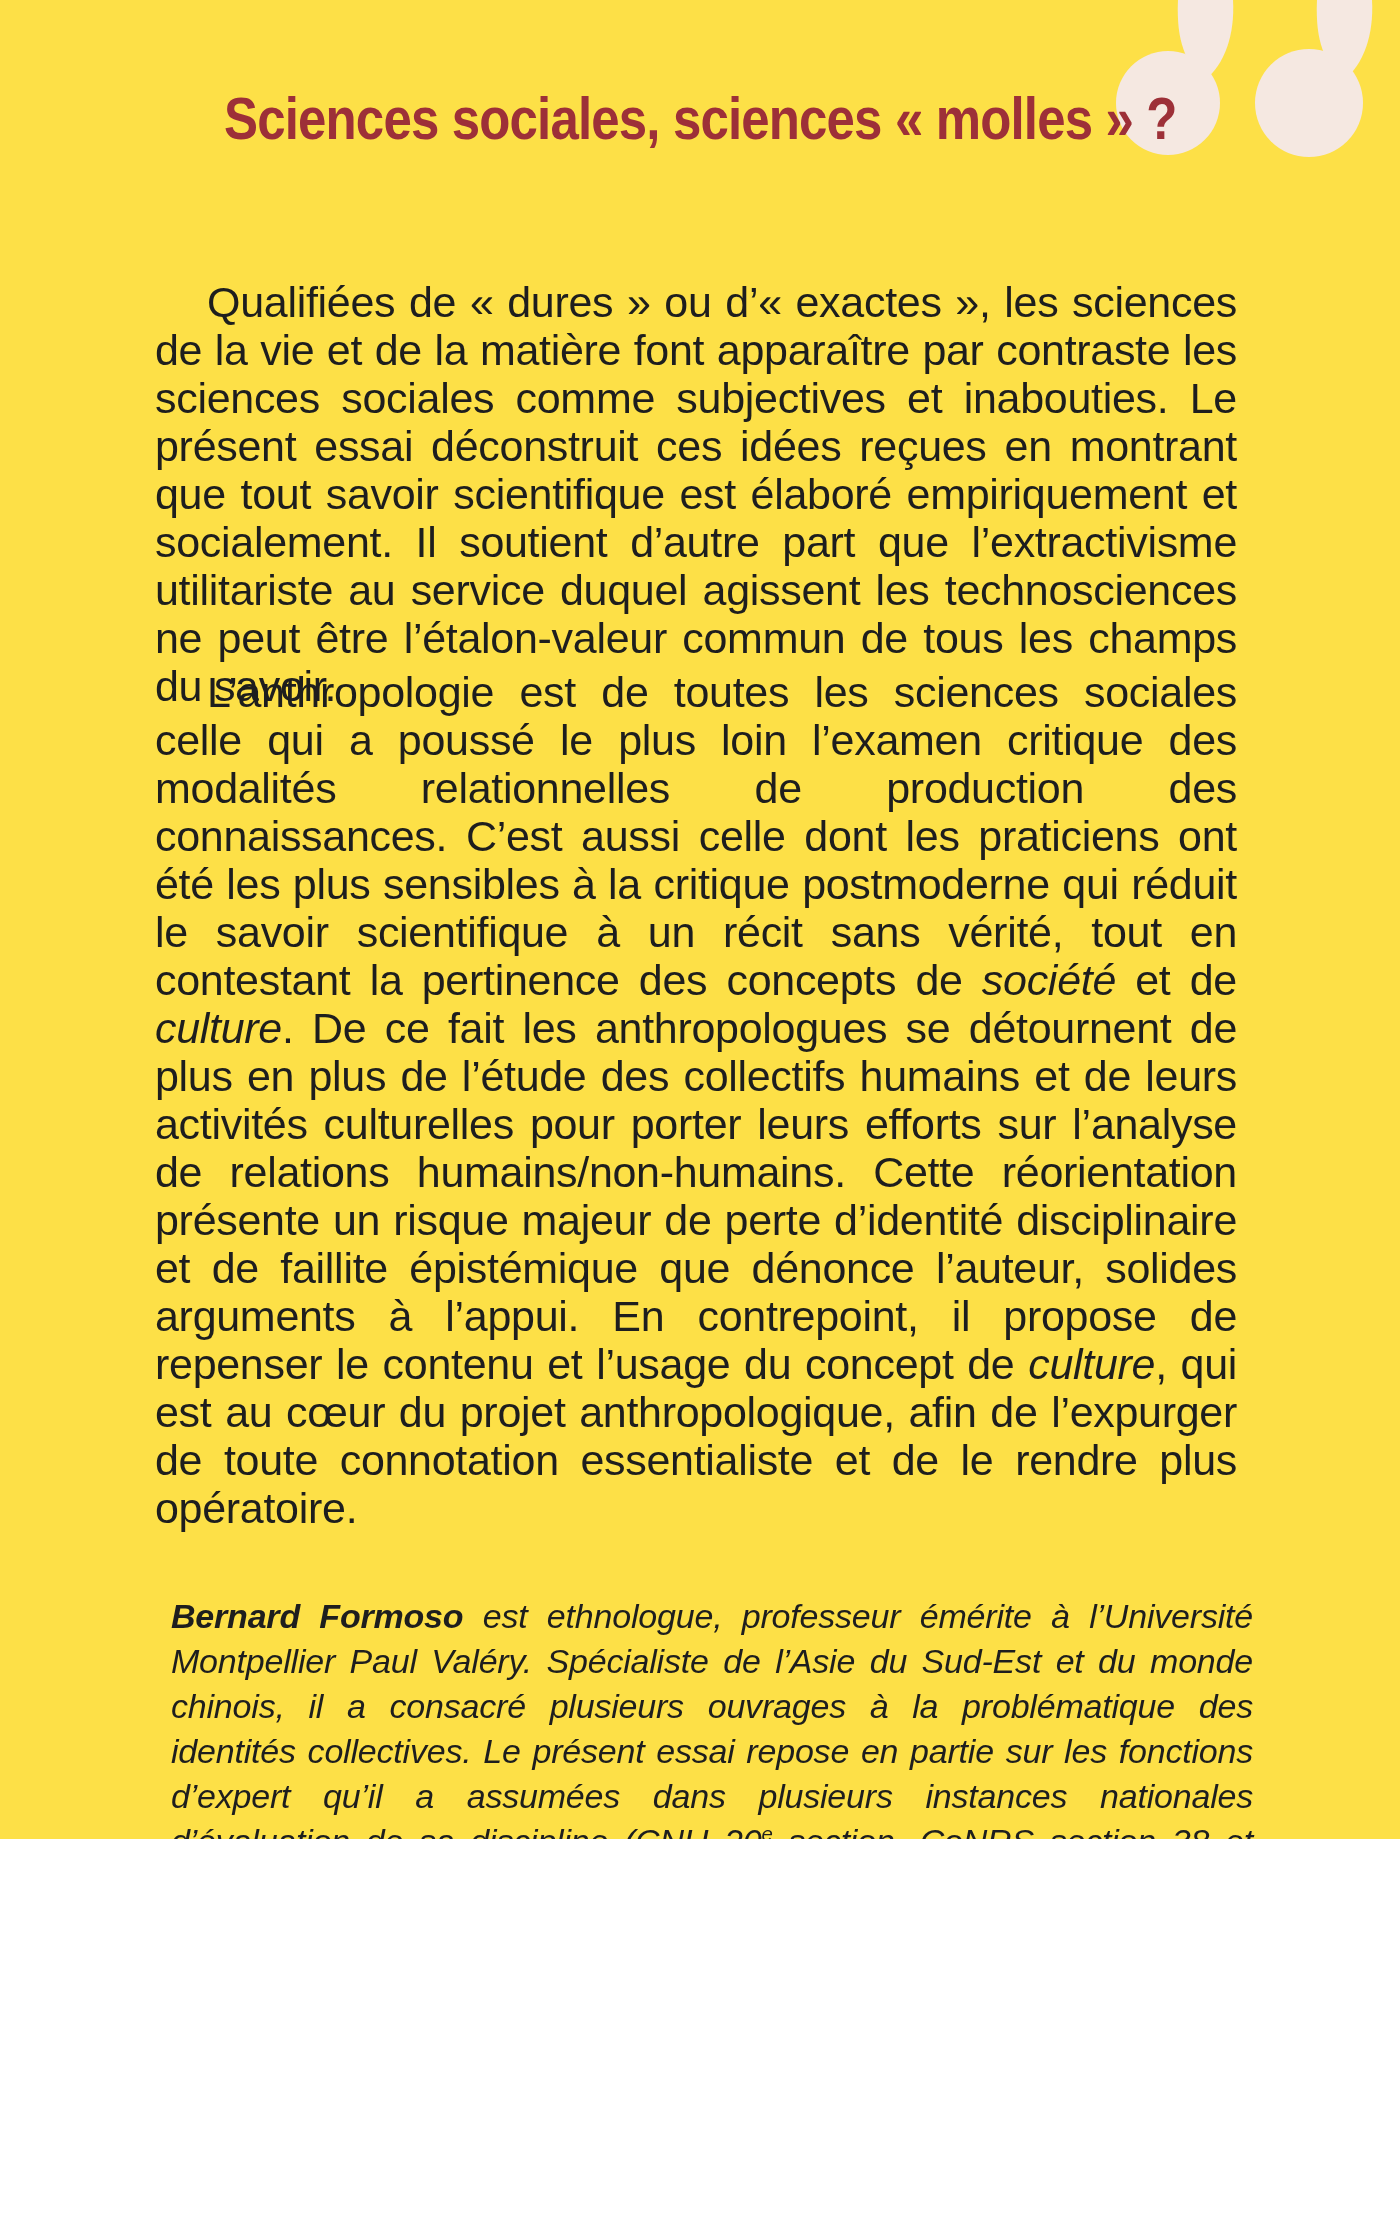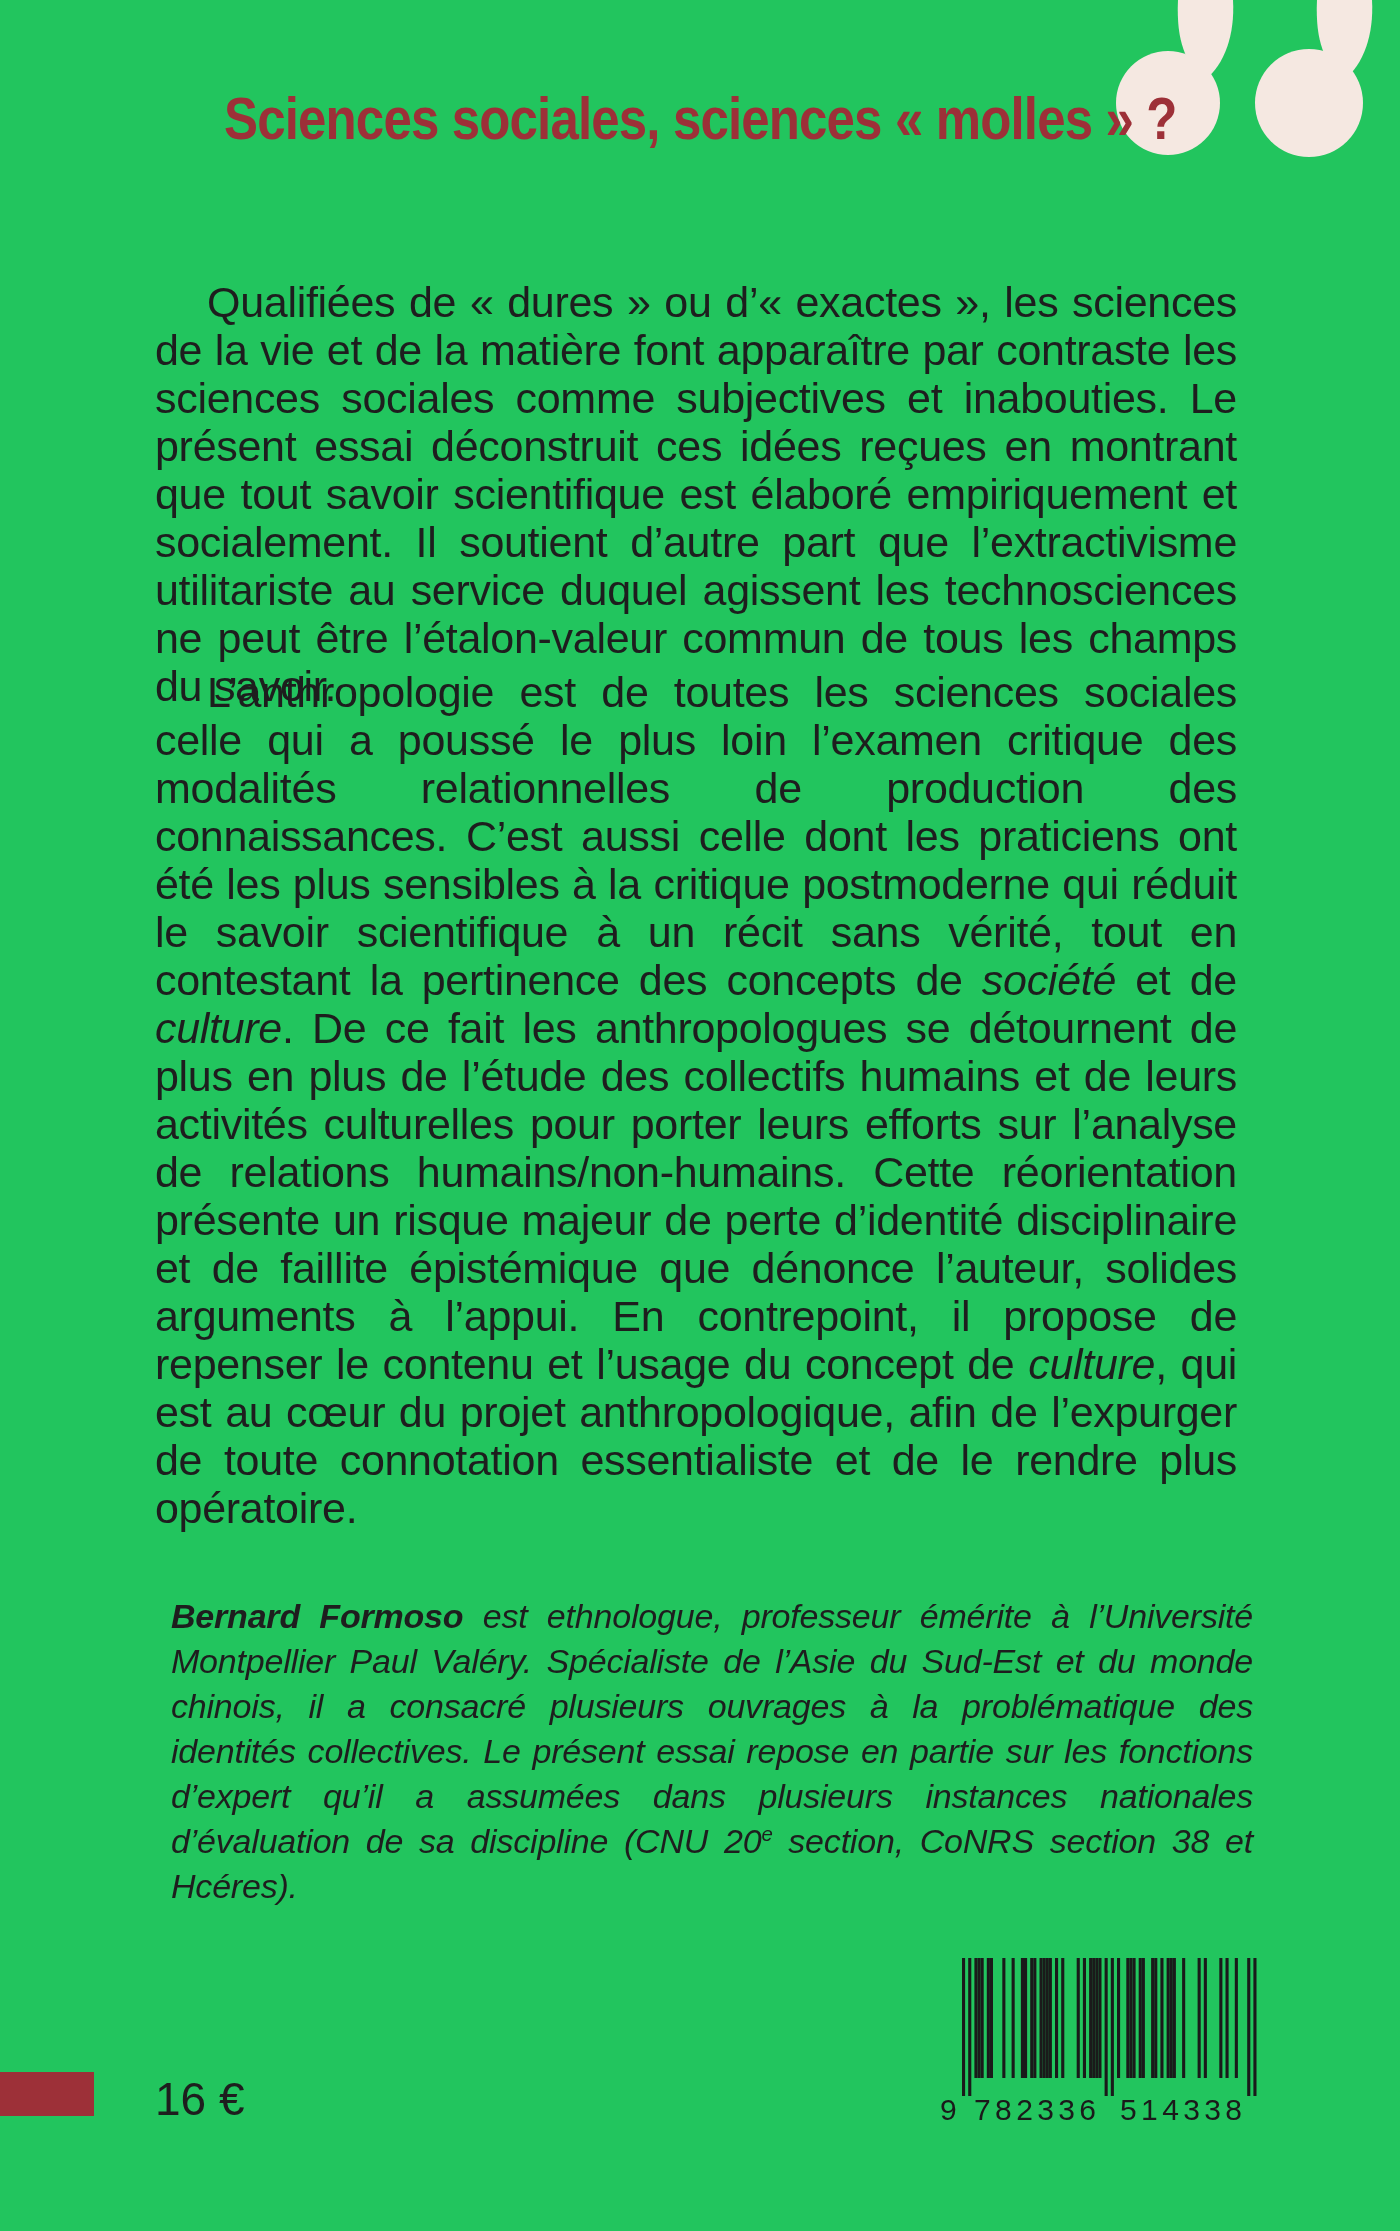--- a/index.html
+++ b/index.html
@@ -1,20 +1,20 @@
 <!DOCTYPE html>
 <html><head>
 <meta charset="utf-8">
 <style>
   html,body{margin:0;padding:0;background:#ffffff;}
   .page{
     position:relative;
     width:1400px;
-    height:2231px;
-    background:#22c55e;
+    height:1839px;
+    background:#fde047;
     overflow:hidden;
     font-family:"Liberation Sans", sans-serif;
     color:#1e1e1e;
   }
   .decor{
     position:absolute;
     left:1101px;
     top:0;
     width:300px;
     height:160px;

